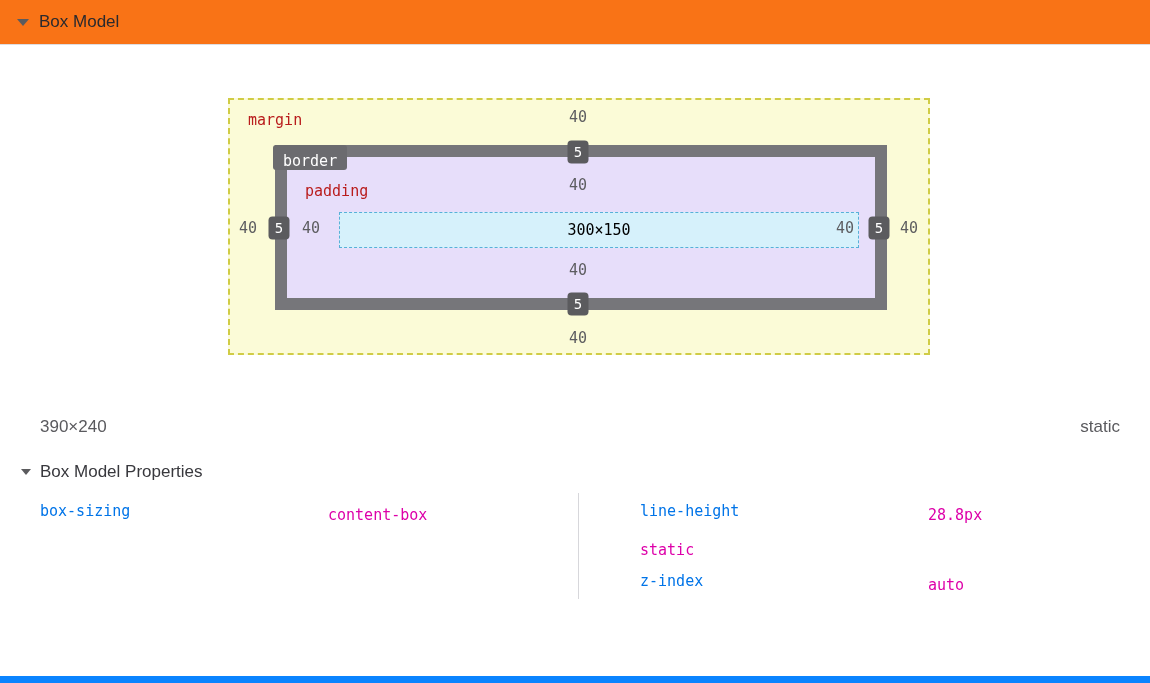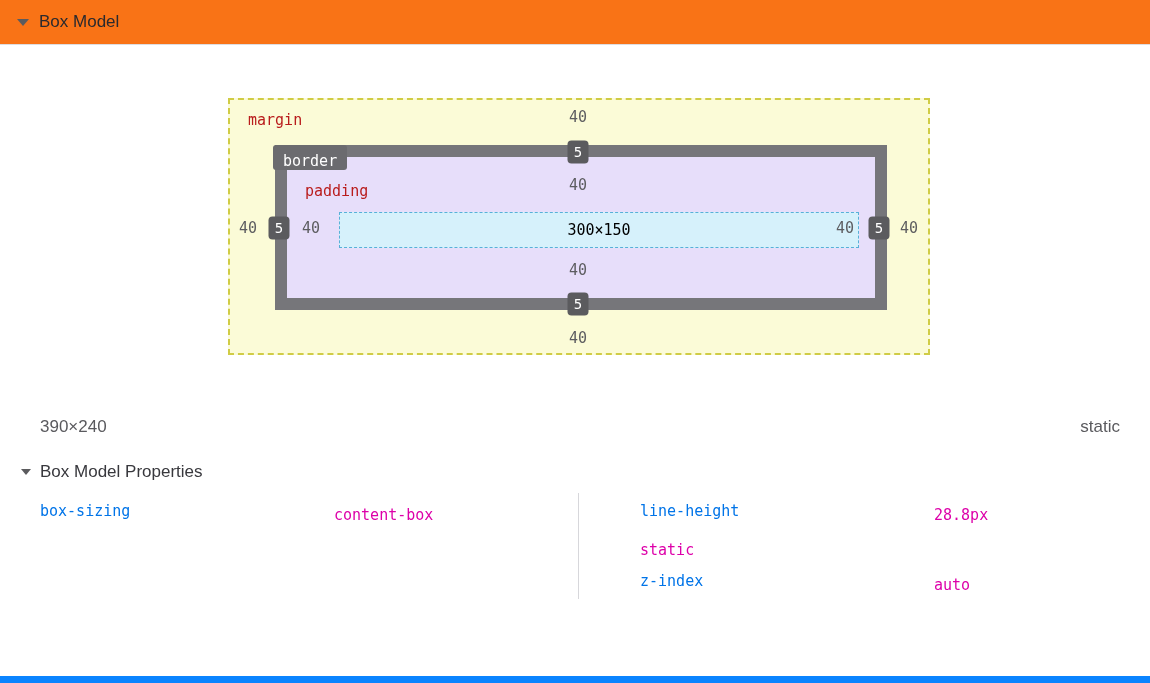--- a/index.html
+++ b/index.html
@@ -86,21 +86,21 @@
     border-top:6px solid #5b5b5e; }
   .props-title { font-size:17px; color:#38383d; }
 
   .props {
     position:absolute; left:0; top:493px; width:1150px; height:106px;
     display:flex; font-family:"DejaVu Sans Mono", monospace; font-size:15px;
   }
   .props-col { display:flex; flex-direction:column; }
   .props-col.left  { width:579px; border-right:1px solid #d7d7db; }
   .props-col.right { flex:1; }
-  .prop-row { height:35px; display:flex; align-items:center;gap:6px; }
+  .prop-row { height:35px; display:flex; align-items:center; }
   .props-col.left  .prop-row { padding-left:40px; }
   .props-col.right .prop-row { padding-left:61px; }
   .prop-name  { width:288px; color:#0074e8; }
   .prop-value { color:#dd00a9;margin-top:8px; }
 
   
   .bottom-bar { position:absolute; left:0; bottom:0; width:1150px; height:7px; background:#0a84ff; }
 </style>
 </head>
 <body>

